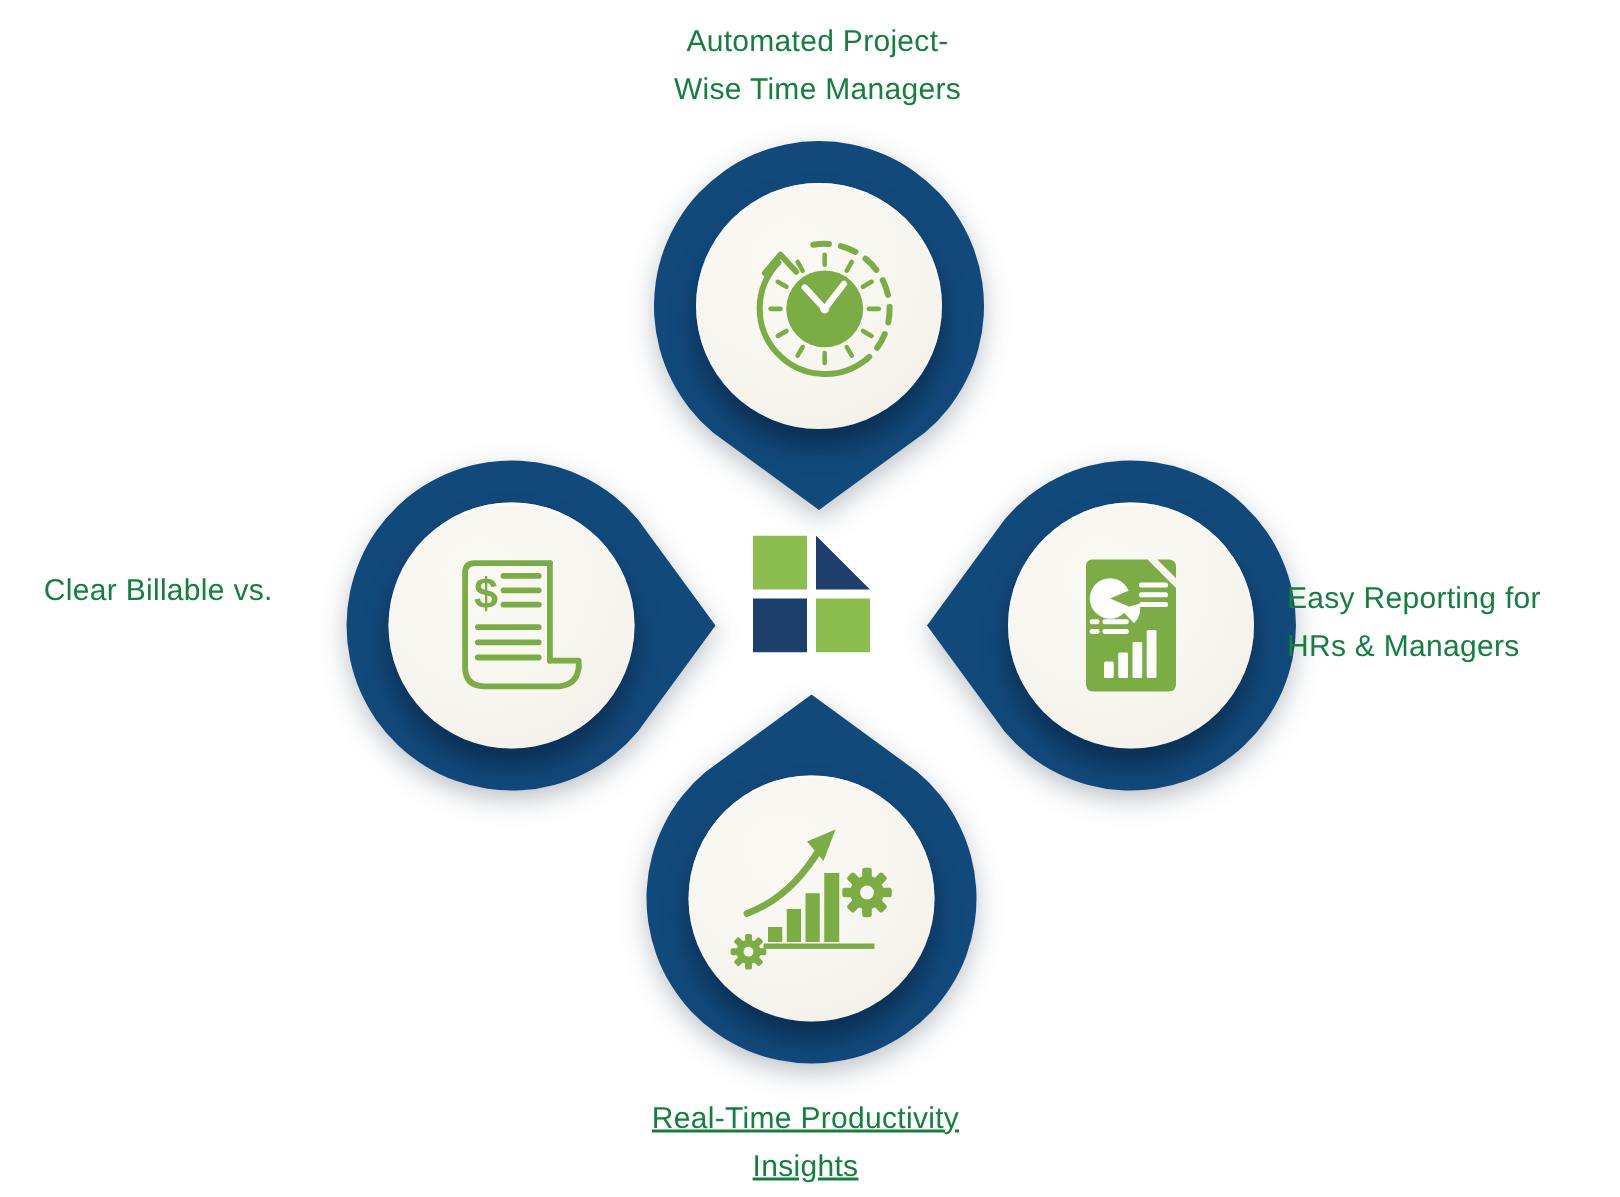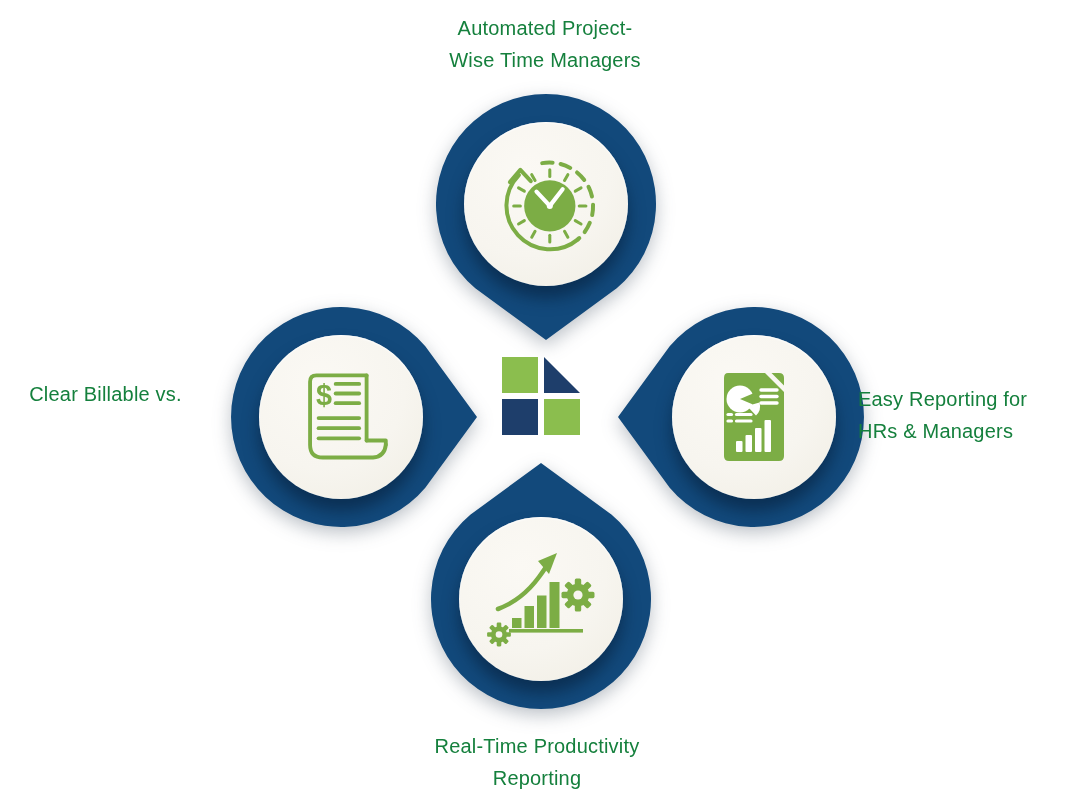--- a/index.html
+++ b/index.html
@@ -8,21 +8,21 @@
     font-family:"Liberation Sans", sans-serif;overflow:hidden;
   }
   .label{
     position:absolute;color:#15803d;font-size:20px;line-height:31.5px;
     font-weight:400;letter-spacing:.2px;
   }
   .label span{display:block;}
   .label-top{left:315px;top:13px;width:460px;text-align:center;}
   .label-left{left:0px;top:366px;width:211px;text-align:center;margin-top:13px;}
   .label-right{left:858px;top:384px;width:250px;text-align:left;}
-  .label-bottom{left:337px;top:731px;width:400px;text-align:center;}
+  .label-bottom{left:337px;top:731px;width:400px;text-align:center;text-decoration:underline;}
 
   .pin{position:absolute;width:232px;height:262px;
        filter:drop-shadow(0 6px 9px rgba(50,65,85,0.32));}
   .pin-top{left:430px;top:88px;}
   .pin-left{left:225px;top:301px;}
   .pin-right{left:638px;top:301px;}
   .pin-bottom{left:425px;top:483px;}
   .pin-shape{position:absolute;left:0;top:0;width:232px;height:262px;
              transform-origin:116px 116px;overflow:visible;}
   .tip-down{transform:rotate(0deg);}
@@ -194,16 +194,16 @@
     <span>Clear Billable vs.</span>
   </div>
 
   <div class="label label-right">
     <span>Easy Reporting for</span>
     <span>HRs &amp; Managers</span>
   </div>
 
   <div class="label label-bottom">
     <span>Real-Time Productivity</span>
-    <span>Reporting</span>
+    <span>Insights</span>
   </div>
 
 </div>
 
 </body></html>

